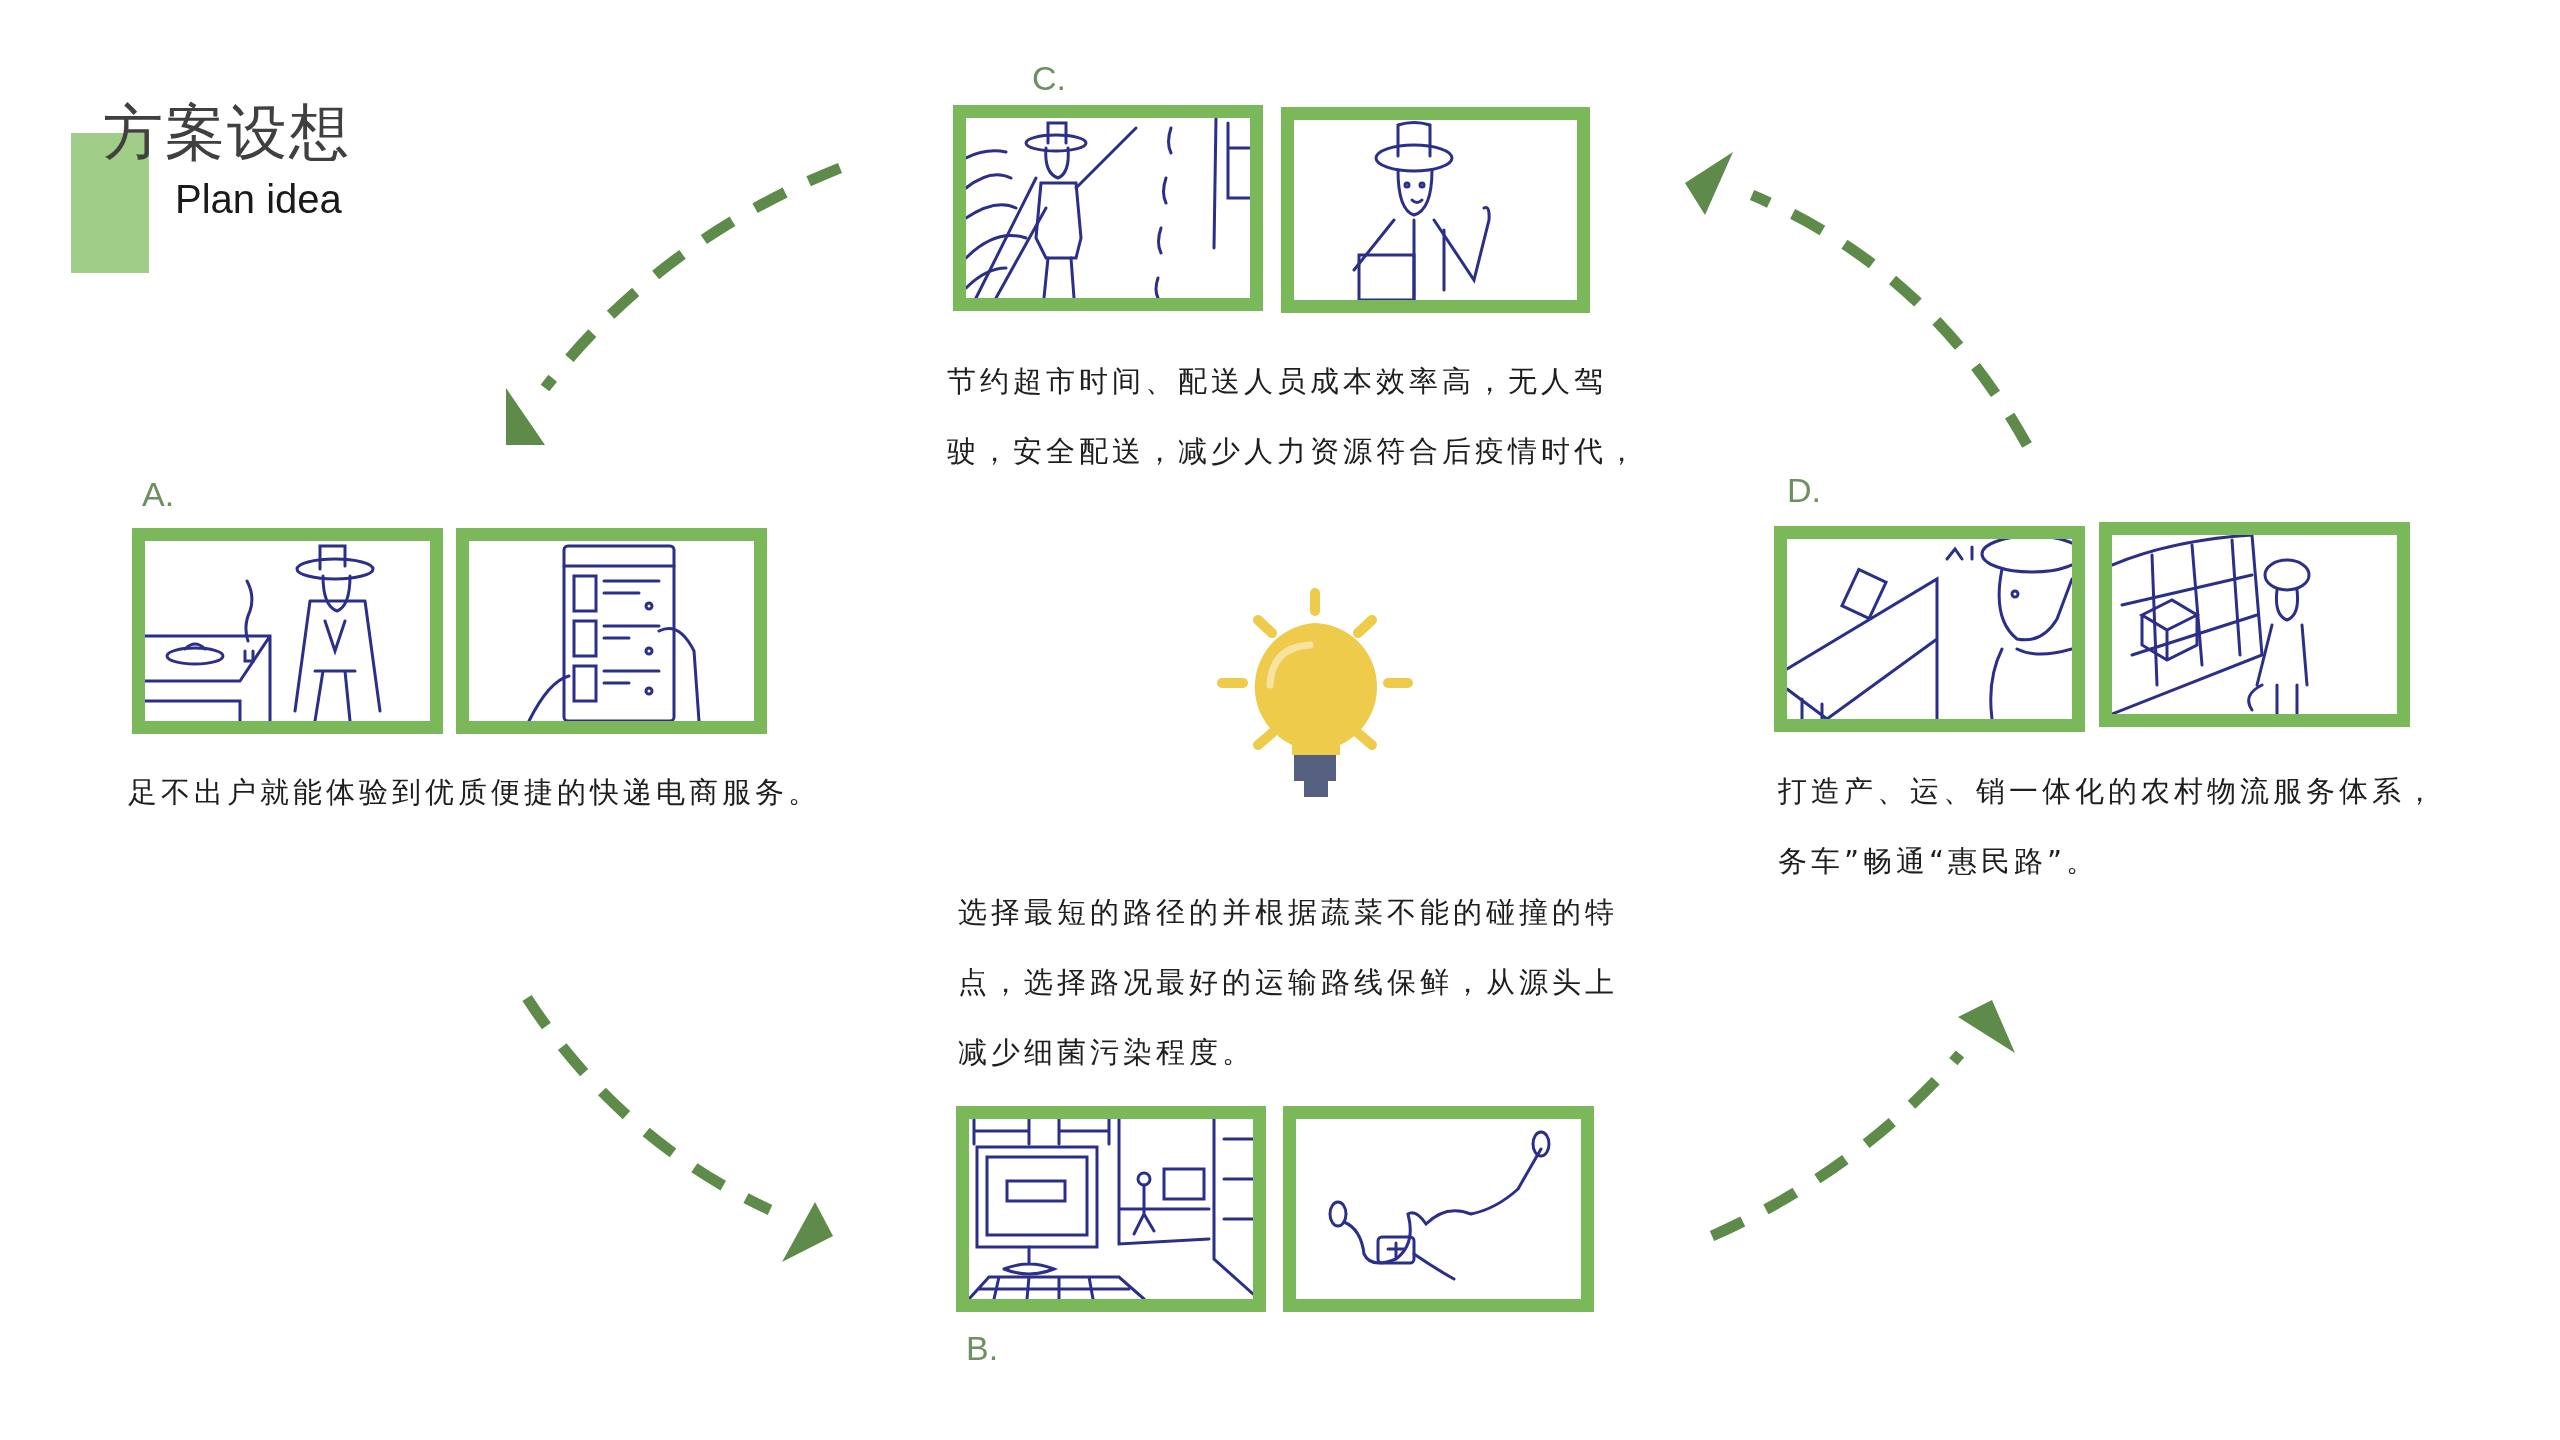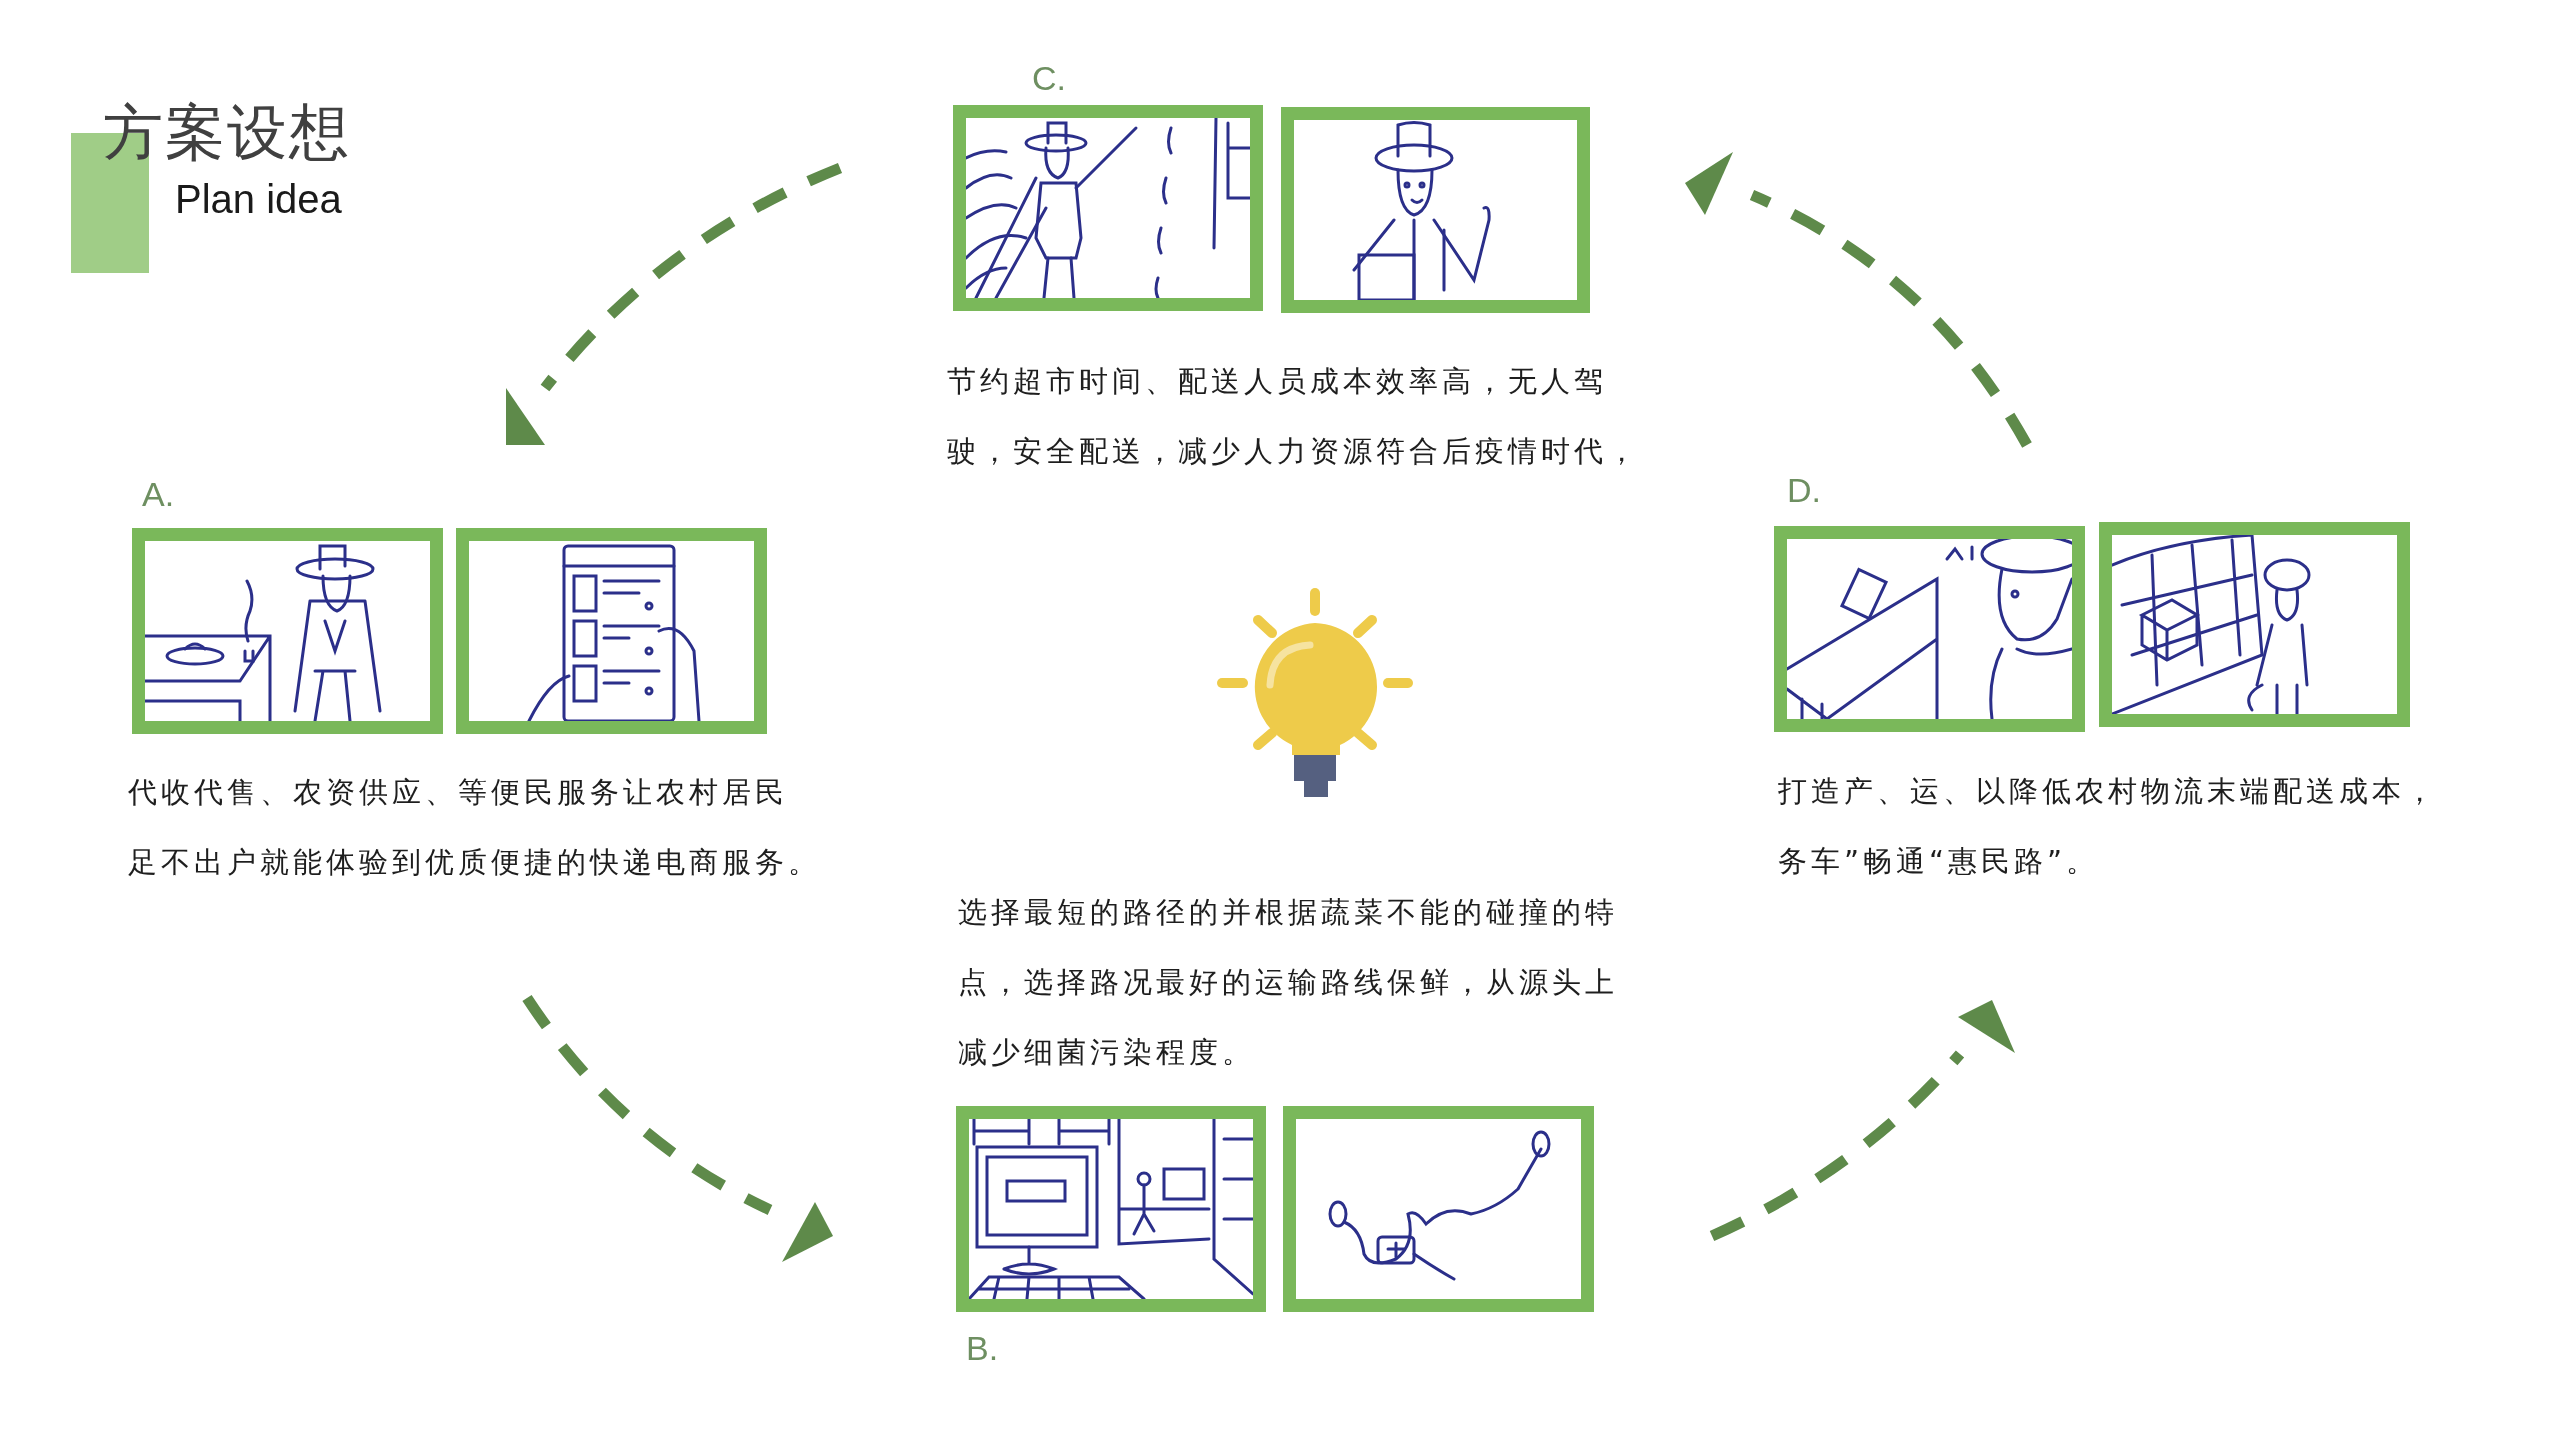--- a/index.html
+++ b/index.html
@@ -103,21 +103,20 @@
         <path d="M135 85 L190 85 M135 97 L160 97"></path>
         <circle cx="180" cy="110" r="3"></circle>
       <rect x="105" y="125" width="22" height="35"></rect>
         <path d="M135 130 L190 130 M135 142 L160 142"></path>
         <circle cx="180" cy="150" r="3"></circle>
       <path d="M190 90 Q210 80 225 110 L230 180 M60 180 Q80 140 100 135"></path>
     </g>
   </svg>
 </div>
 <div class="desc" style="left:128px; top:757px;">
-  <div>代收代售、农资供应、等便民服务让农村居民</div>
   <div>足不出户就能体验到优质便捷的快递电商服务。</div>
 </div>
 
 <div class="step-label" style="left:1787px; top:472px;">D.</div>
 <div class="frame" style="left:1774px; top:526px; width:311px; height:206px;">
   <svg viewBox="0 0 285 180">
     <g fill="none" stroke="#2B2F8A" stroke-width="3" stroke-linecap="round">
       <path d="M0 130 L150 40 L150 180 M0 150 L40 180 L150 100 M40 180 L40 180 M15 160 L15 180 M35 165 L35 180"></path>
       <rect x="62" y="35" width="30" height="40" transform="rotate(25 77 55)"></rect>
       <path d="M160 20 L168 10 L175 20 M185 20 L185 8"></path>
@@ -134,21 +133,21 @@
       <path d="M0 30 Q60 5 140 0 L150 120 L0 179"></path>
       <path d="M40 20 L45 150 M80 10 L90 130 M120 5 L128 120 M10 70 L140 40 M20 120 L145 80"></path>
       <path d="M30 80 L60 65 L85 80 L55 95 Z M30 80 L30 110 L55 125 L85 110 L85 80 M55 95 L55 125"></path>
       <ellipse cx="175" cy="40" rx="22" ry="15"></ellipse>
       <path d="M165 55 Q162 80 175 85 Q188 80 185 55"></path>
       <path d="M160 90 L145 150 M190 90 L195 150 M165 150 L165 179 M185 150 L185 179 M150 150 Q130 160 140 175"></path>
     </g>
   </svg>
 </div>
 <div class="desc" style="left:1778px; top:756px;">
-  <div>打造产、运、以降低农村物流末端配送成本，</div>
+  <div>打造产、运、销一体化的农村物流服务体系，</div>
   <div>务车”畅通“惠民路”。</div>
 </div>
 
 <svg class="bulb" viewBox="0 0 230 235">
   <g stroke="#EECB4A" stroke-width="10" stroke-linecap="round">
     <line x1="105" y1="8" x2="105" y2="26"></line>
     <line x1="48" y1="35" x2="62" y2="48"></line>
     <line x1="162" y1="35" x2="148" y2="48"></line>
     <line x1="12" y1="98" x2="33" y2="98"></line>
     <line x1="178" y1="98" x2="198" y2="98"></line>

